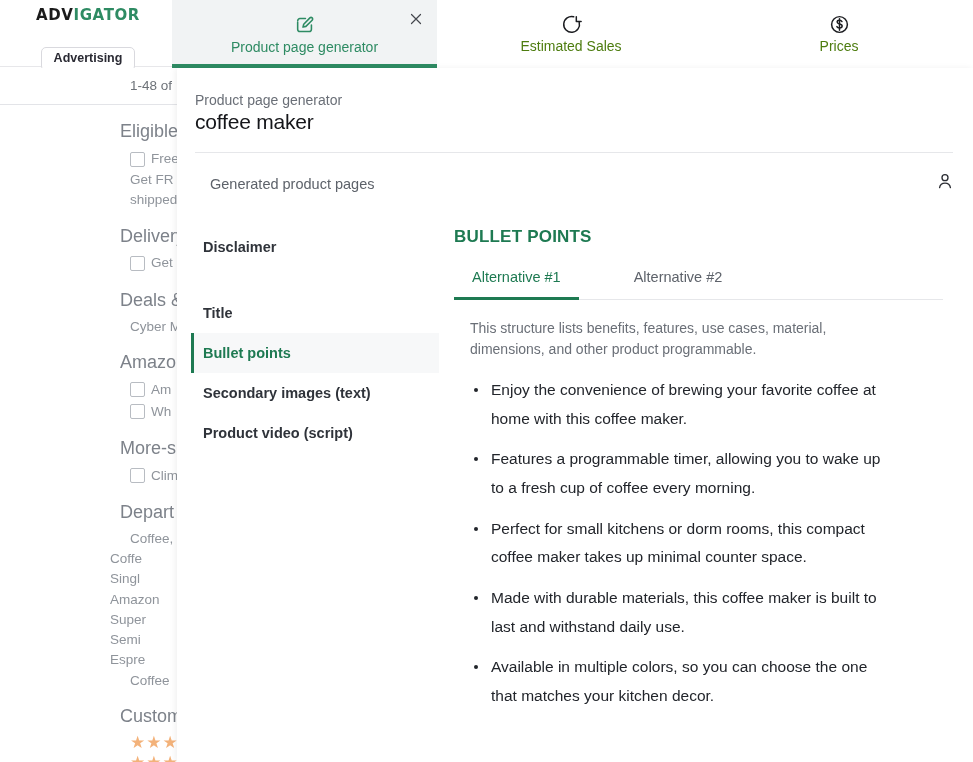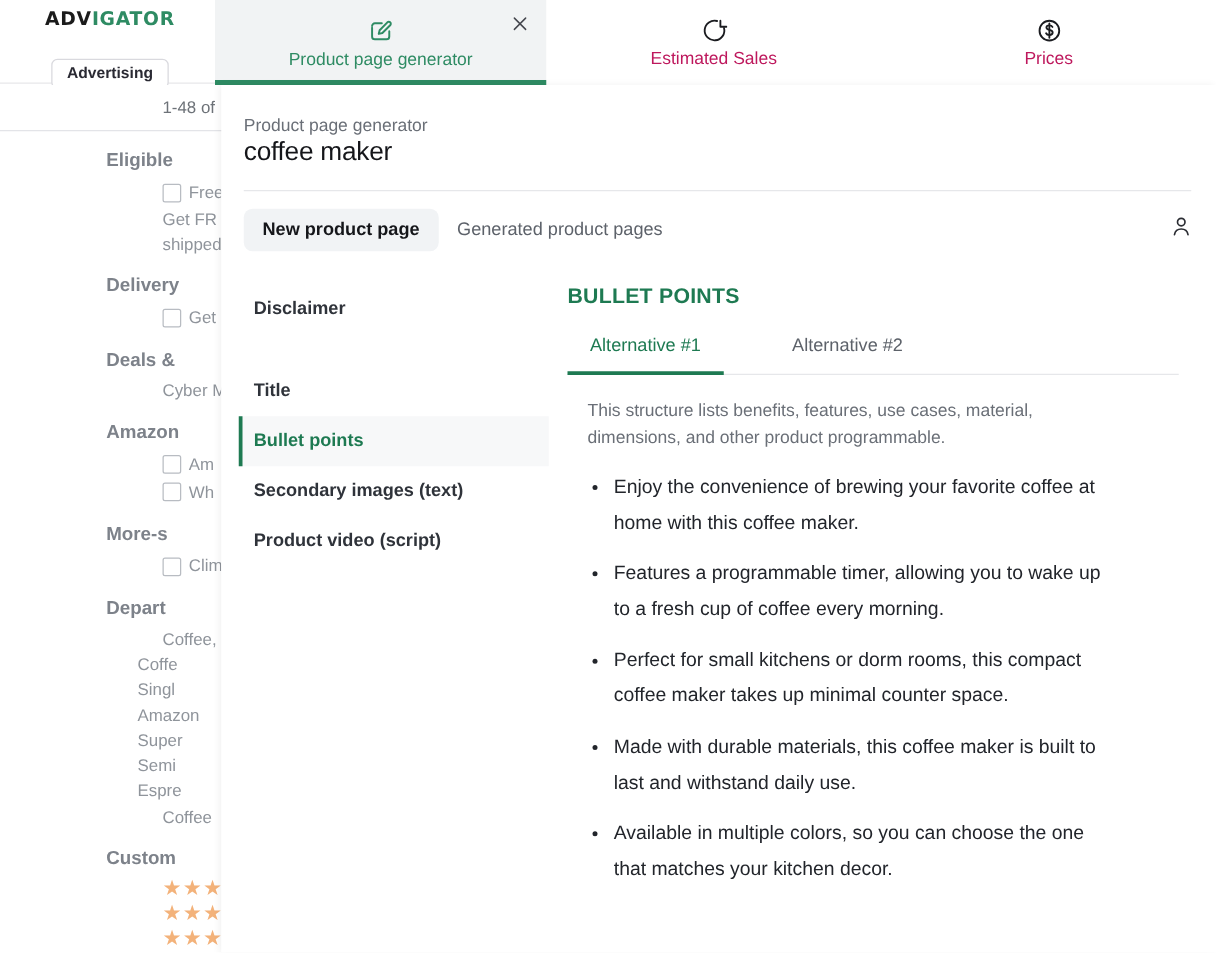--- a/index.html
+++ b/index.html
@@ -84,25 +84,25 @@
   .bg-filters {
     position: absolute;
     left: 0; top: 118px;
     width: 177px;
     overflow: hidden;
     font-size: 13.5px;
     color: #8f949b;
     line-height: 1.5;
   }
   .flt-head {
-    font-weight: 700;
+    font-weight: 400;
     color: #7d828a;
-    font-size: 15px;
-    white-space: nowrap;
-    padding-left: 85px;
+    font-size: 18px;
+    white-space: nowrap;
+    padding-left: 120px;
     margin-top: 12px;
     margin-bottom: 3px;
   }
   .flt-head:first-child { margin-top: 0; }
   .flt-row {
     display: flex;
     align-items: center;
     gap: 6px;
     padding-left: 130px;
     white-space: nowrap;
@@ -143,21 +143,21 @@
   }
 
   .tab {
     height: 68px;
     display: flex;
     flex-direction: column;
     align-items: center;
     justify-content: center;
     gap: 3px;
     font-size: 14px;
-    color: #be185d;
+    color: #4d7c0f;
     position: relative;
     cursor: pointer;
   }
   .tab.w-gen { width: 265px; background: #f1f3f4; color: #2e8b63; }
   .tab.w-gen::after {
     content: "";
     position: absolute;
     left: 0; right: 0; bottom: 0;
     height: 4px;
     background: #2e8b63;
@@ -447,21 +447,20 @@
 
   <div class="panel">
 
     <div class="panel-head">
       <div class="panel-kicker">Product page generator</div>
       <div class="panel-title">coffee maker</div>
     </div>
     <div class="panel-rule"></div>
 
     <div class="seg-row">
-      <div class="seg active">New product page</div>
       <div class="seg plain">Generated product pages</div>
       <span class="user-icon">
         <svg width="20" height="20" viewBox="0 0 24 24" fill="none" stroke="#2b2d33" stroke-width="1.6" stroke-linecap="round" stroke-linejoin="round">
           <circle cx="12" cy="8" r="3.6"></circle>
           <path d="M5.5 20c.6-3.4 3.3-5.4 6.5-5.4s5.9 2 6.5 5.4"></path>
         </svg>
       </span>
     </div>
 
     <div class="panel-body">

